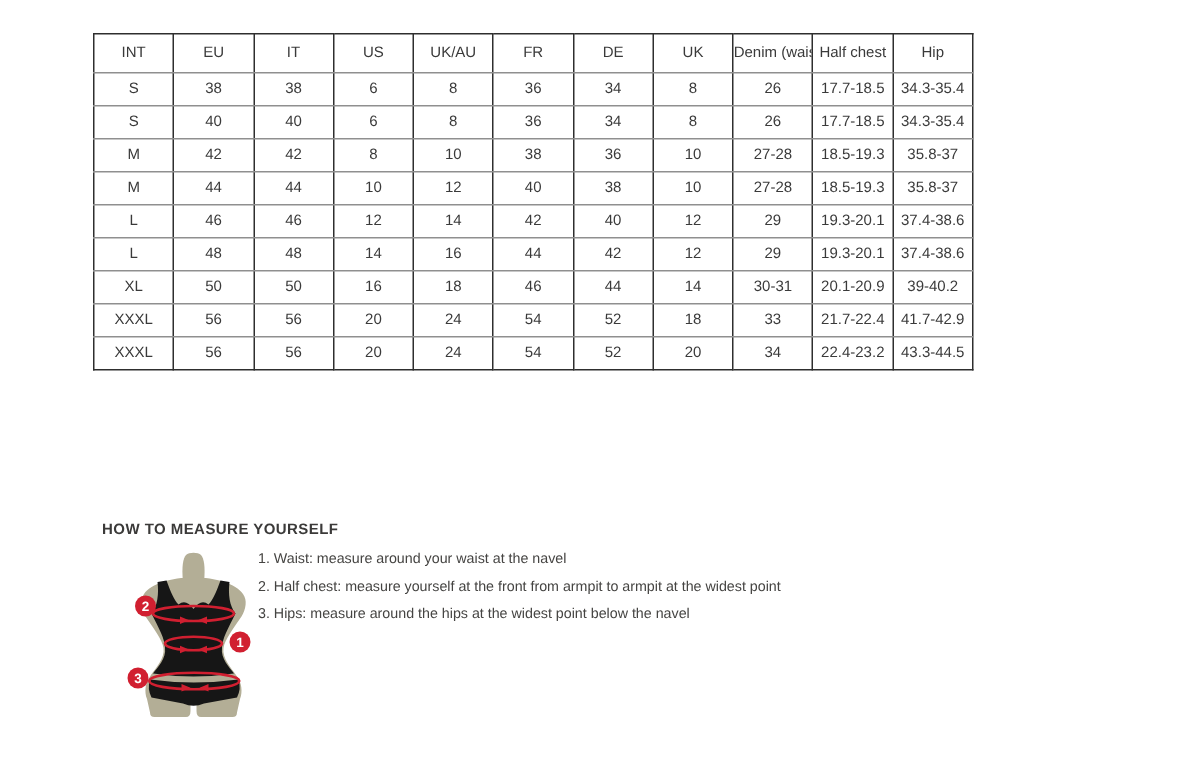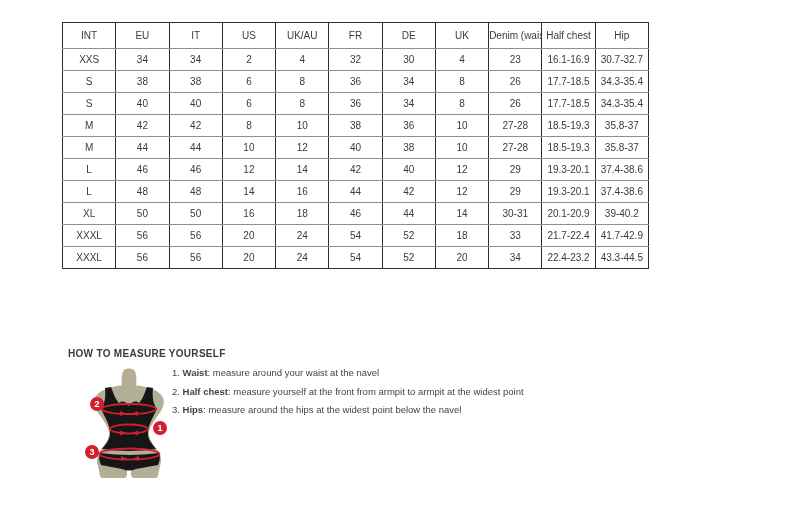--- a/index.html
+++ b/index.html
@@ -60,21 +60,21 @@
     position: absolute;
     left: 172px;
     top: 364px;
     font-size: 9.5px;
     color: #454442;
   }
   .measure-step {
     line-height: 18.5px;
     white-space: nowrap;
   }
-  .measure-step b { font-weight: bold; }
+  .measure-step b { font-weight: normal; }
 
   .measure-figure {
     position: absolute;
     left: 70px;
     top: 365px;
     width: 130px;
     height: 145px;
   }
   .badge-num {
     font-family: "Liberation Sans", sans-serif;
@@ -96,33 +96,20 @@
         <th>FR</th>
         <th>DE</th>
         <th>UK</th>
         <th>Denim (waist)</th>
         <th>Half chest</th>
         <th>Hip</th>
       </tr>
   </thead>
   <tbody>
       <tr>
-        <td>XXS</td>
-        <td>34</td>
-        <td>34</td>
-        <td>2</td>
-        <td>4</td>
-        <td>32</td>
-        <td>30</td>
-        <td>4</td>
-        <td>23</td>
-        <td>16.1-16.9</td>
-        <td>30.7-32.7</td>
-      </tr>
-      <tr>
         <td>S</td>
         <td>38</td>
         <td>38</td>
         <td>6</td>
         <td>8</td>
         <td>36</td>
         <td>34</td>
         <td>8</td>
         <td>26</td>
         <td>17.7-18.5</td>

